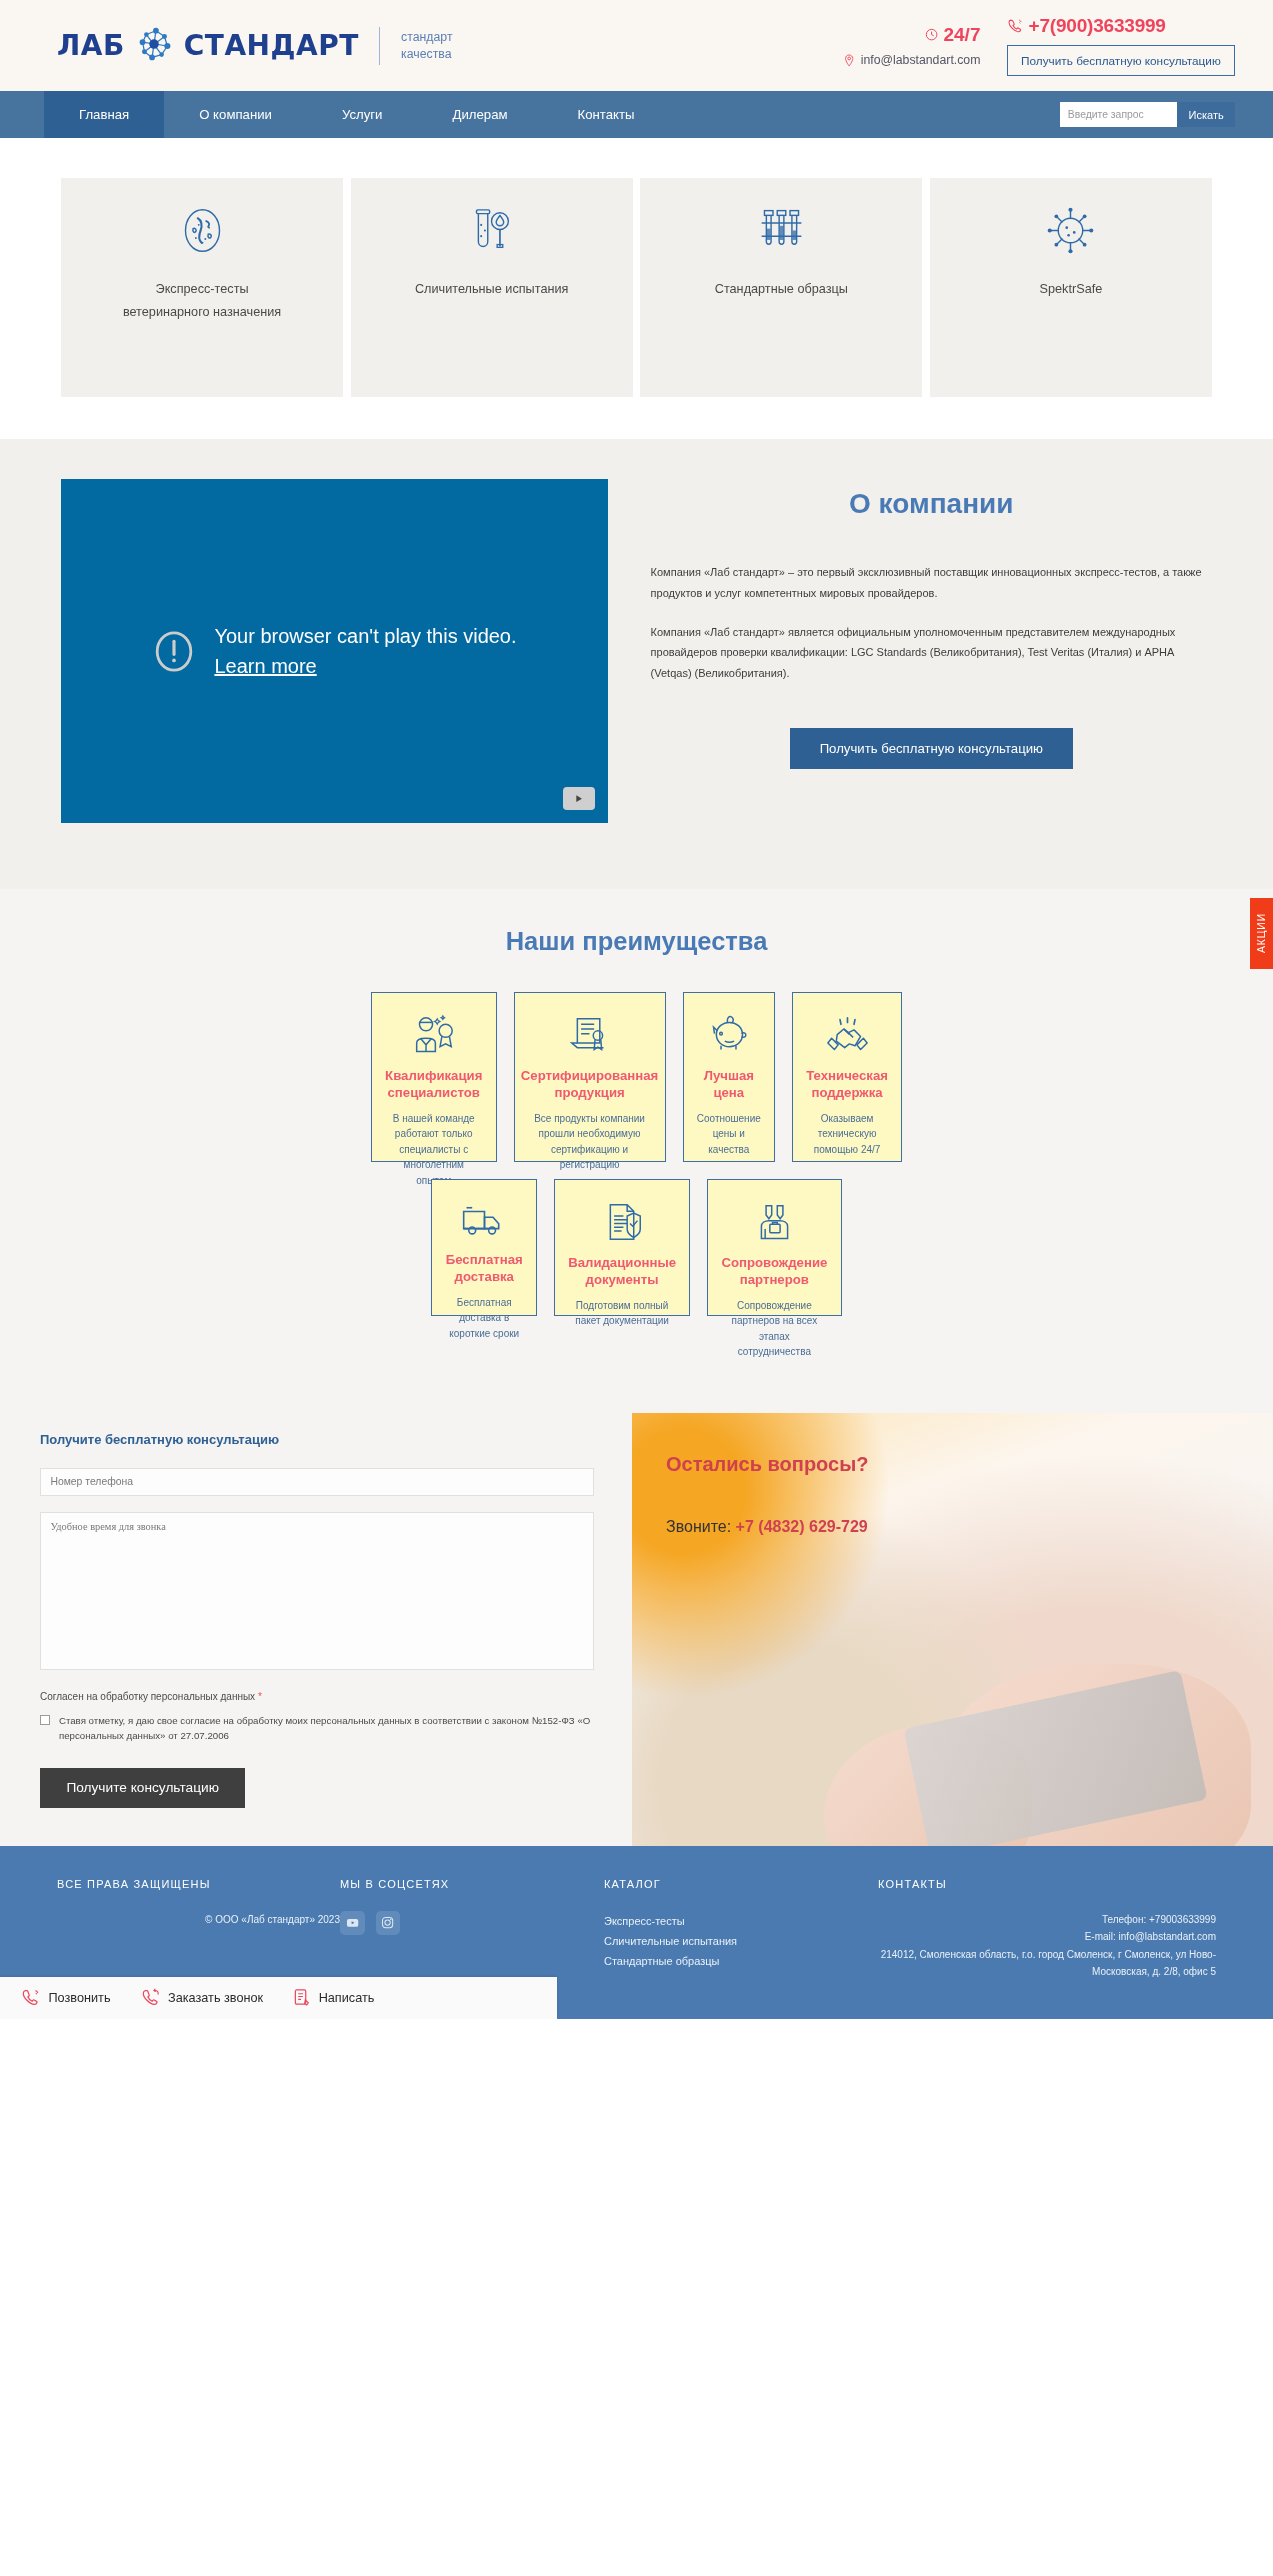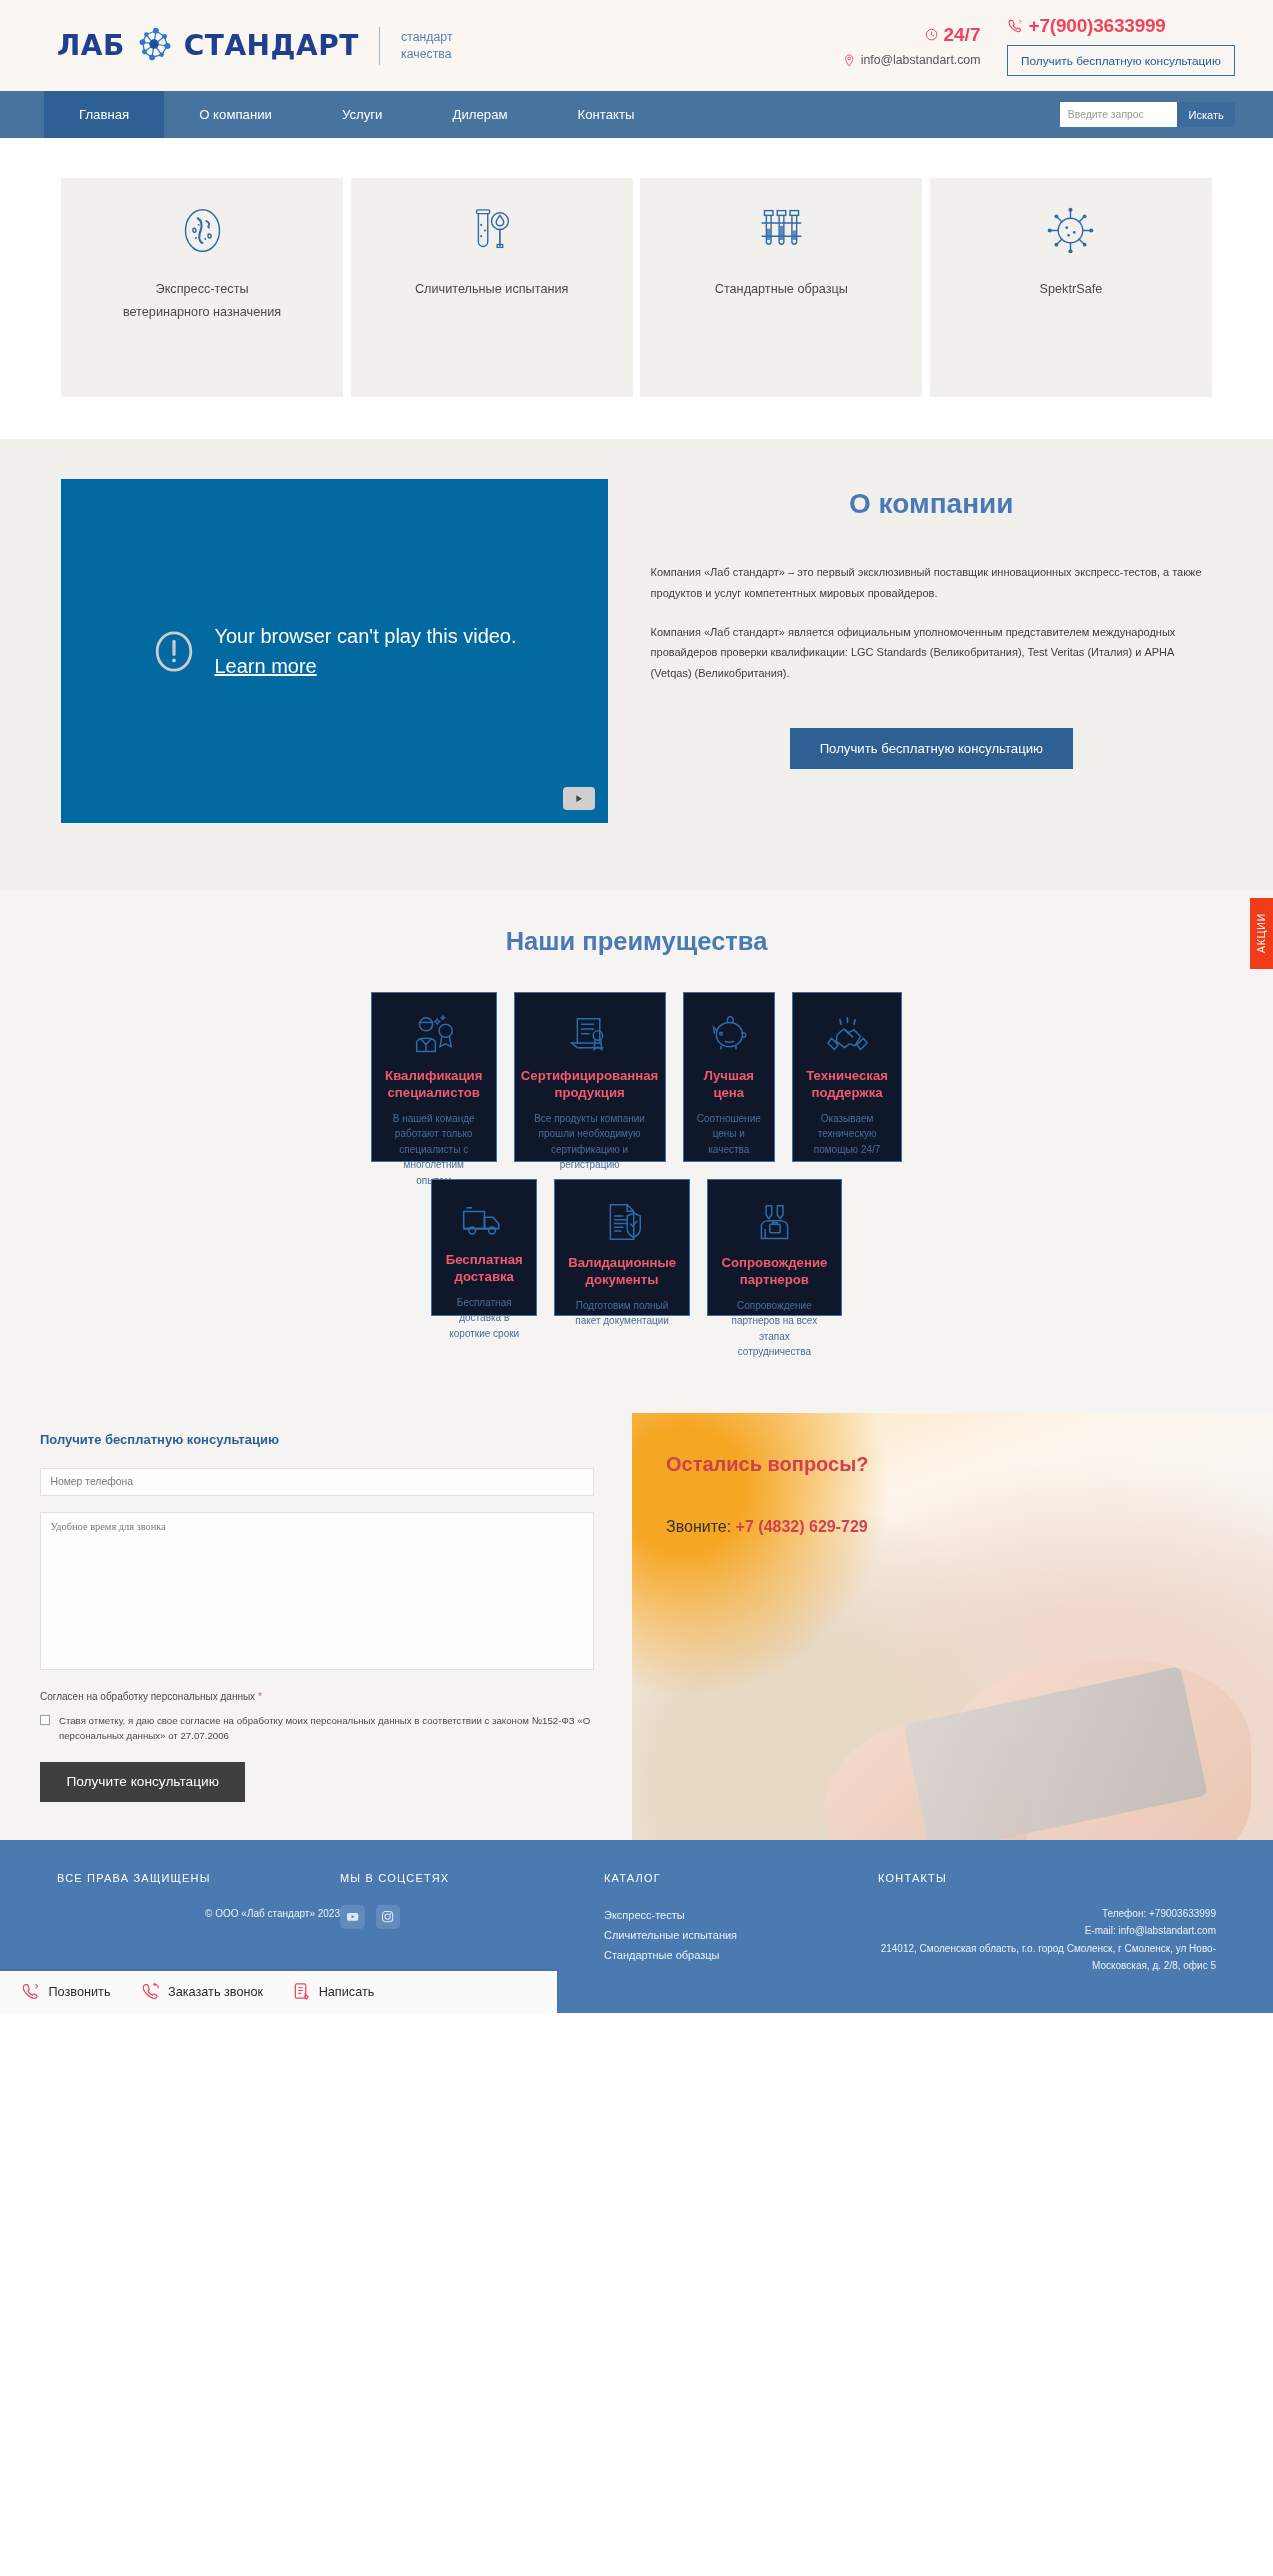--- a/index.html
+++ b/index.html
@@ -191,21 +191,21 @@
   }
   .adv-title {
     font-size: 25.5px;
     color: #4a7ab5;
     text-align: center;
     font-weight: bold;
     margin-bottom: 36px;
   }
   .adv-row { display: flex; gap: 17px; margin-bottom: 17px; justify-content: center; }
   .adv-card {
-    background: #0f172a;
+    background: #fef9c3;
     border: 0.9px solid #3e6ea3;
     flex: 0 0 0;
     display: flex;
     flex-direction: column;
     align-items: center;
     padding: 21px 13.2px 19px 13.2px;
     cursor: pointer;
   }
   .adv-row-1 .adv-card { width: 152px; height: 170px; }
   .adv-row-2 .adv-card { width: 208px; height: 137px; }
@@ -258,21 +258,21 @@
     color: #5a5a5a;
     padding: 8.5px 9.4px;
     font-family: Liberation Serif, serif;
     outline: none;
     resize: none;
     margin-bottom: 21px;
   }
   .field-input::placeholder, .field-textarea::placeholder { color: #7a7a7a; }
   .consent-label { font-size: 10px; color: #4a4a4a; margin-bottom: 11.3px; }
   .consent-star { color: #e05a5a; }
-  .consent-row { display: flex; gap: 8.5px; align-items: flex-start; margin-bottom: 18px; }
+  .consent-row { display: flex; gap: 8.5px; align-items: flex-start; margin-bottom: 24px; }
   .consent-box {
     width: 10.4px; height: 10.4px; flex: 0 0 10.4px;
     border: 0.9px solid #9c9c9c; background: #fff; margin-top: 1.9px; cursor: pointer;
   }
   .consent-text { font-size: 9.7px; line-height: 1.6; color: #4a4a4a; }
   .btn-submit {
     background: #3f3f3f;
     color: #fff;
     border: none;
     font-size: 13.7px;

